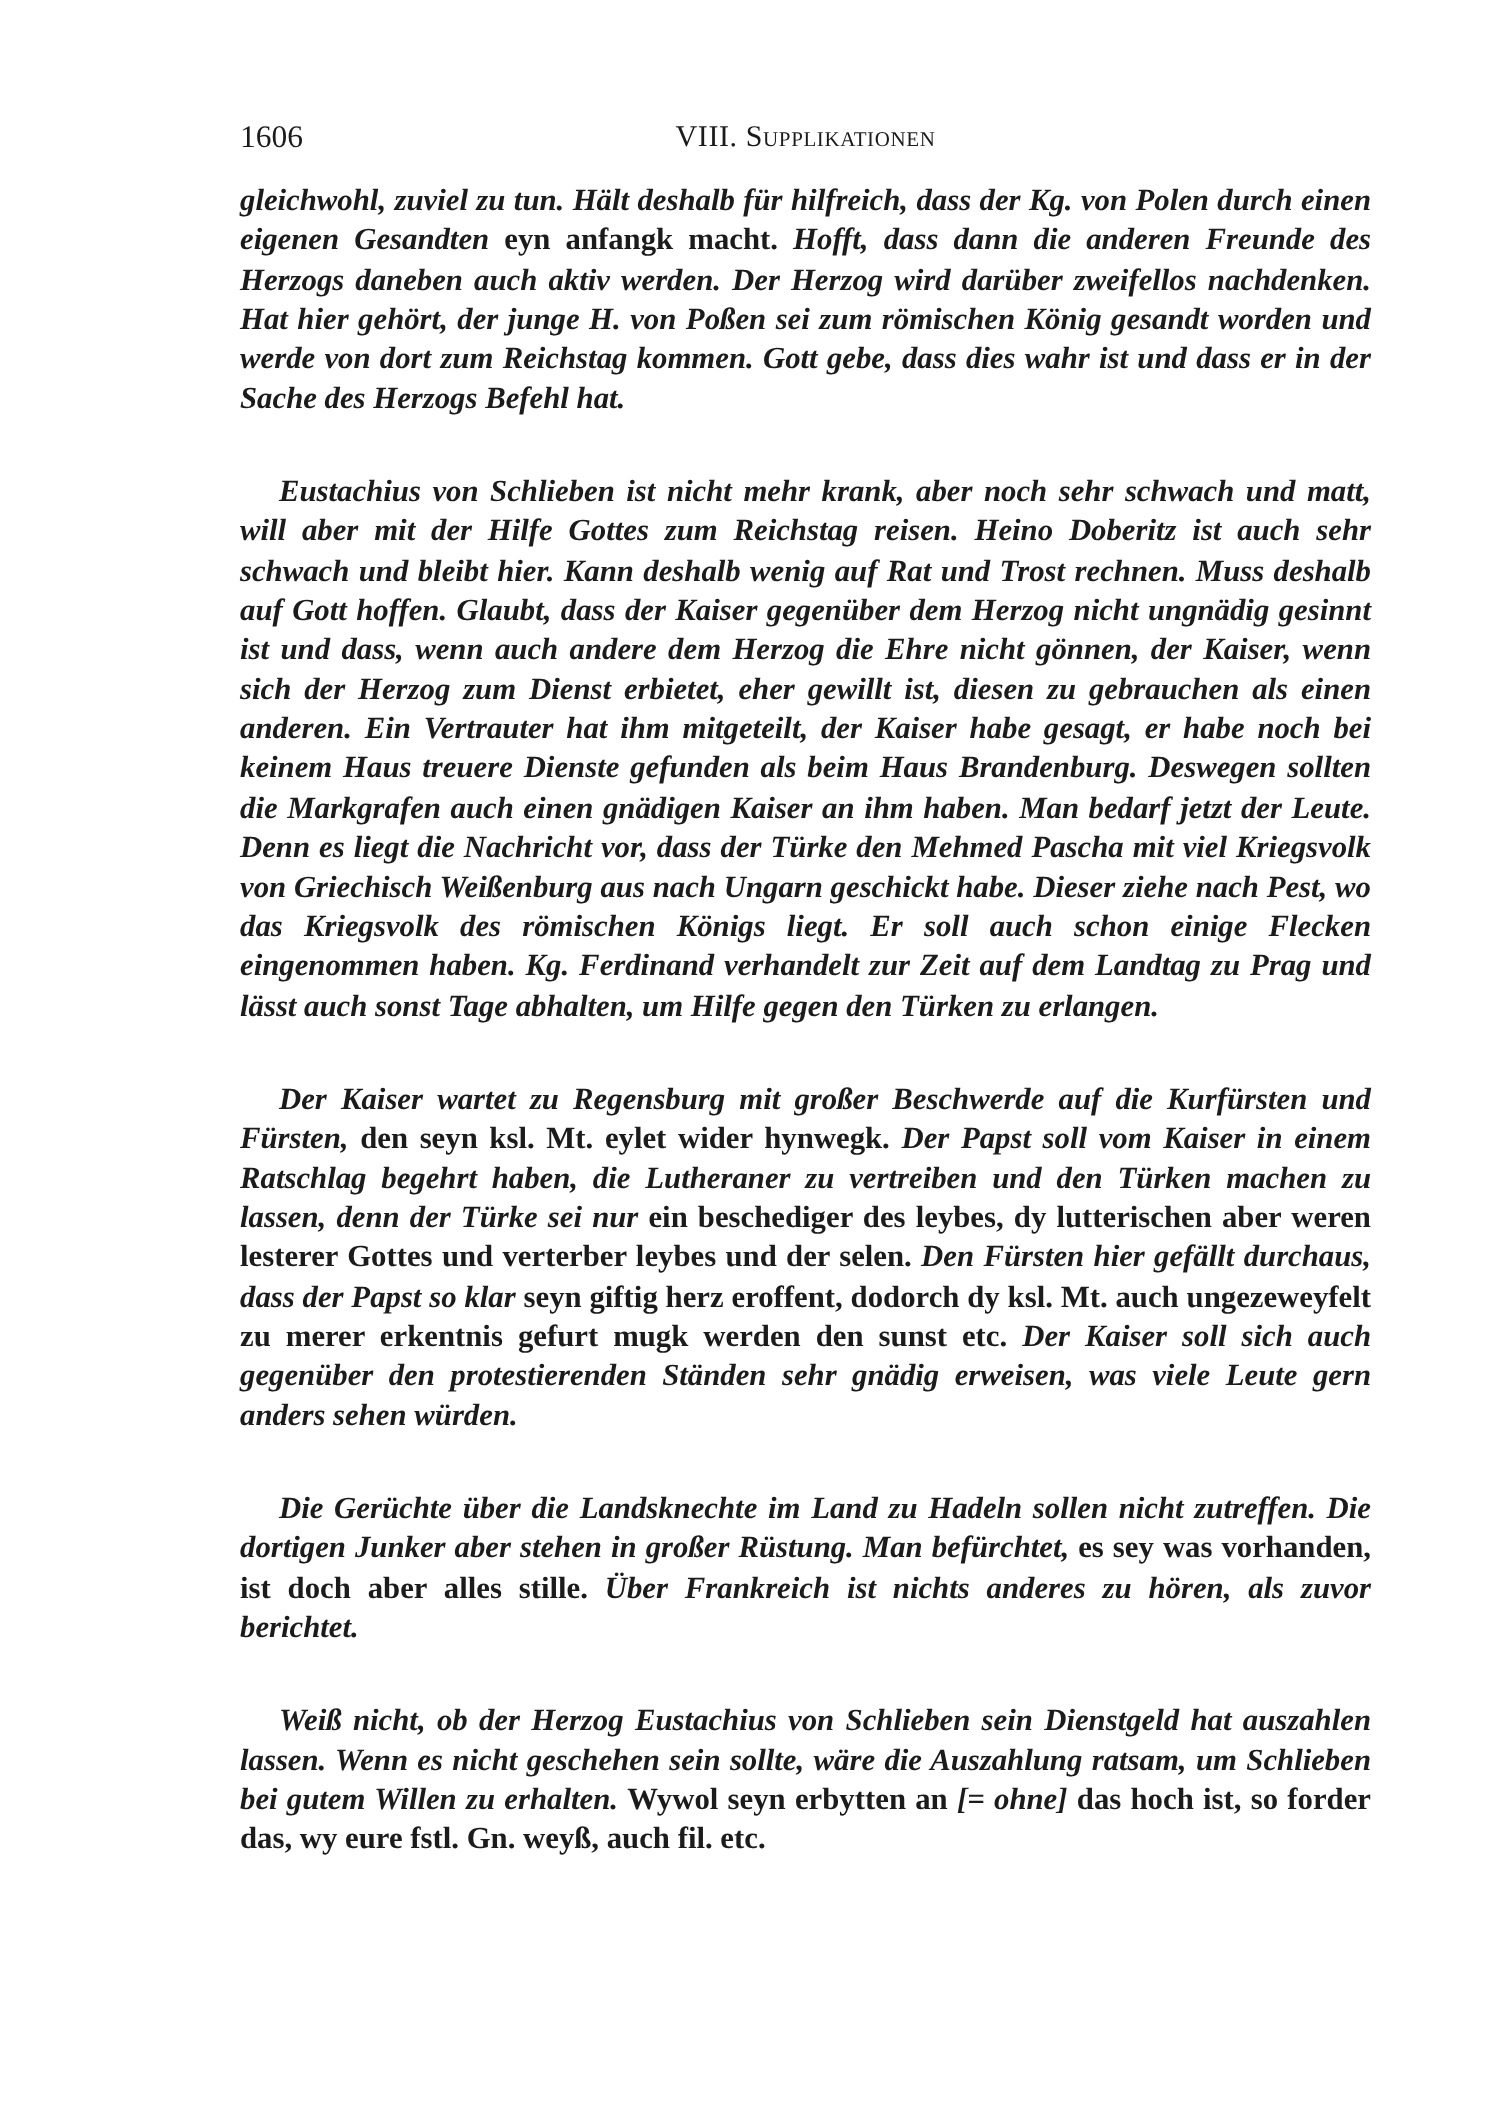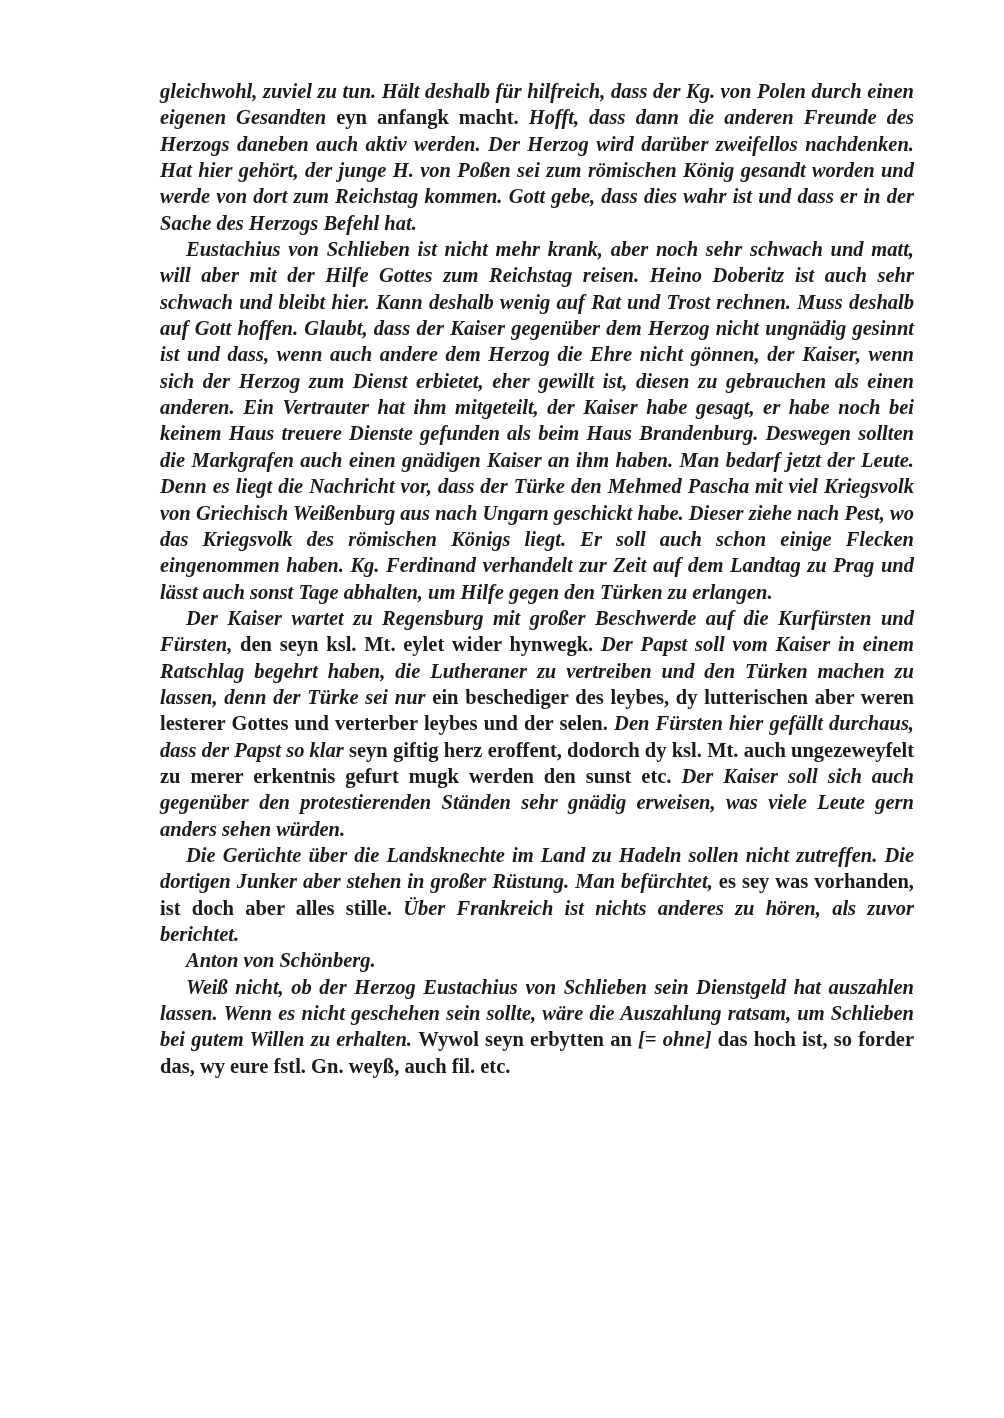--- a/index.html
+++ b/index.html
@@ -44,31 +44,35 @@
   }
   .textbody p {
     margin: 0;
     font-size: 20.5px;
     line-height: 26.35px;
     text-align: justify;
     font-weight: bold;
   }
   .textbody p.indent {
     text-indent: 26px;
+    margin-top: 36px;
   }
   .italic { font-style: italic; }
   .roman  { font-style: normal; }
 </style>
 </head>
 <body>
 
 <div class="page">
   <div class="textcol">
+    <div class="header">
+      <span class="pagenum">1606</span>
+      <span class="running">VIII. Supplikationen</span>
+    </div>
     <div class="textbody">
         <p class=""><span class="italic">gleichwohl, zuviel zu tun. Hält deshalb für hilfreich, dass der Kg. von Polen durch einen eigenen Gesandten </span><span class="roman">eyn anfangk macht. </span><span class="italic">Hofft, dass dann die anderen Freunde des Herzogs daneben auch aktiv werden. Der Herzog wird darüber zweifellos nachdenken. Hat hier gehört, der junge H. von Poßen sei zum römischen König gesandt worden und werde von dort zum Reichstag kommen. Gott gebe, dass dies wahr ist und dass er in der Sache des Herzogs Befehl hat.</span></p>
         <p class="indent"><span class="italic">Eustachius von Schlieben ist nicht mehr krank, aber noch sehr schwach und matt, will aber mit der Hilfe Gottes zum Reichstag reisen. Heino Doberitz ist auch sehr schwach und bleibt hier. Kann deshalb wenig auf Rat und Trost rechnen. Muss deshalb auf Gott hoffen. Glaubt, dass der Kaiser gegenüber dem Herzog nicht ungnädig gesinnt ist und dass, wenn auch andere dem Herzog die Ehre nicht gönnen, der Kaiser, wenn sich der Herzog zum Dienst erbietet, eher gewillt ist, diesen zu gebrauchen als einen anderen. Ein Vertrauter hat ihm mitgeteilt, der Kaiser habe gesagt, er habe noch bei keinem Haus treuere Dienste gefunden als beim Haus Brandenburg. Deswegen sollten die Markgrafen auch einen gnädigen Kaiser an ihm haben. Man bedarf jetzt der Leute. Denn es liegt die Nachricht vor, dass der Türke den Mehmed Pascha mit viel Kriegsvolk von Griechisch Weißenburg aus nach Ungarn geschickt habe. Dieser ziehe nach Pest, wo das Kriegsvolk des römischen Königs liegt. Er soll auch schon einige Flecken eingenommen haben. Kg. Ferdinand verhandelt zur Zeit auf dem Landtag zu Prag und lässt auch sonst Tage abhalten, um Hilfe gegen den Türken zu erlangen.</span></p>
         <p class="indent"><span class="italic">Der Kaiser wartet zu Regensburg mit großer Beschwerde auf die Kurfürsten und Fürsten, </span><span class="roman">den seyn ksl. Mt. eylet wider hynwegk. </span><span class="italic">Der Papst soll vom Kaiser in einem Ratschlag begehrt haben, die Lutheraner zu vertreiben und den Türken machen zu lassen, denn der Türke sei nur </span><span class="roman">ein beschediger des leybes, dy lutterischen aber weren lesterer Gottes und verterber leybes und der selen. </span><span class="italic">Den Fürsten hier gefällt durchaus, dass der Papst so klar </span><span class="roman">seyn giftig herz eroffent, dodorch dy ksl. Mt. auch ungezeweyfelt zu merer erkentnis gefurt mugk werden den sunst etc. </span><span class="italic">Der Kaiser soll sich auch gegenüber den protestierenden Ständen sehr gnädig erweisen, was viele Leute gern anders sehen würden.</span></p>
         <p class="indent"><span class="italic">Die Gerüchte über die Landsknechte im Land zu Hadeln sollen nicht zutreffen. Die dortigen Junker aber stehen in großer Rüstung. Man befürchtet, </span><span class="roman">es sey was vorhanden, ist doch aber alles stille. </span><span class="italic">Über Frankreich ist nichts anderes zu hören, als zuvor berichtet.</span></p>
-        <p class="indent"><span class="italic">Anton von Schönberg.</span></p>
         <p class="indent"><span class="italic">Weiß nicht, ob der Herzog Eustachius von Schlieben sein Dienstgeld hat auszahlen lassen. Wenn es nicht geschehen sein sollte, wäre die Auszahlung ratsam, um Schlieben bei gutem Willen zu erhalten. </span><span class="roman">Wywol seyn erbytten an </span><span class="italic">[= ohne] </span><span class="roman">das hoch ist, so forder das, wy eure fstl. Gn. weyß, auch fil. etc.</span></p>
       </div>
   </div>
 </div>
 
 </body></html>

